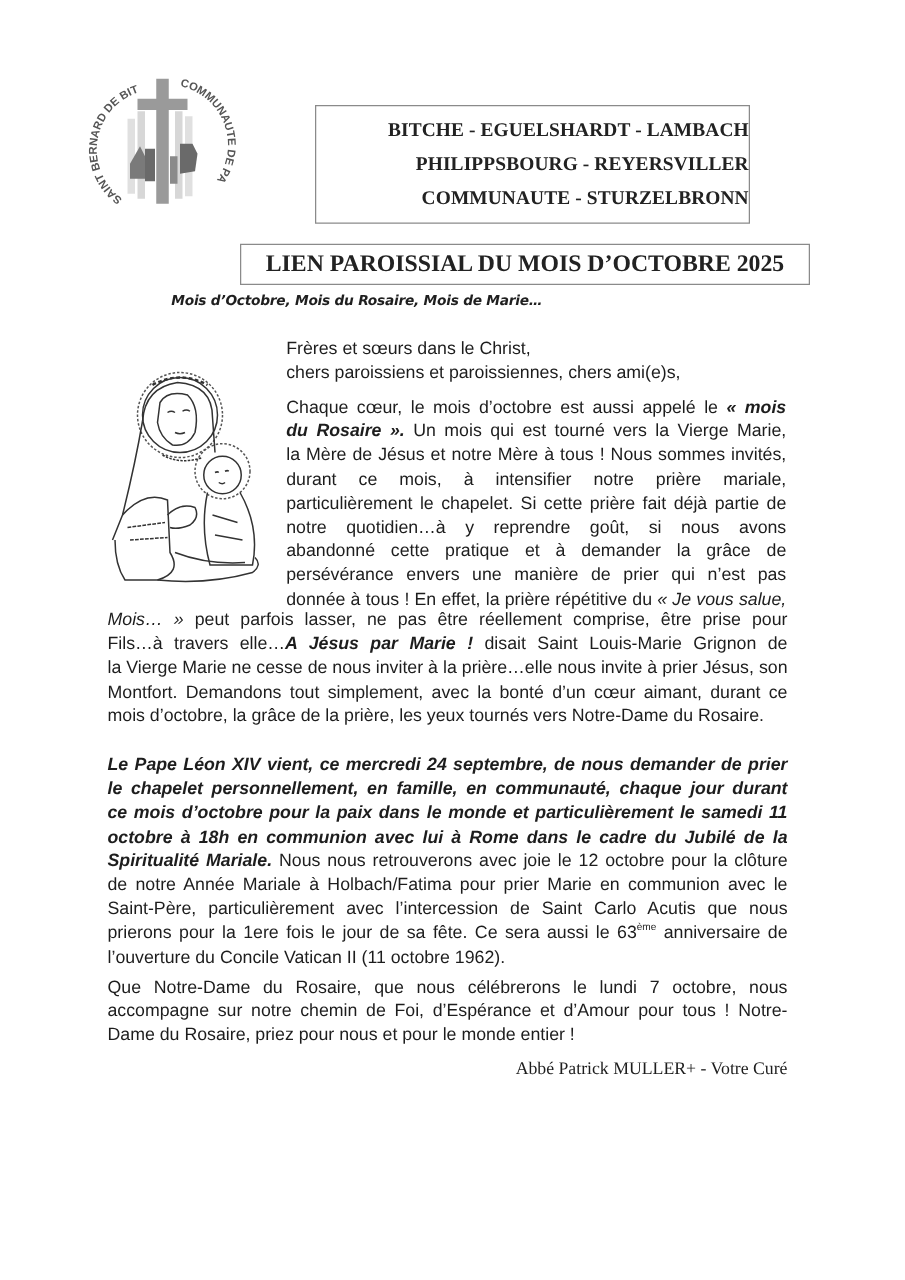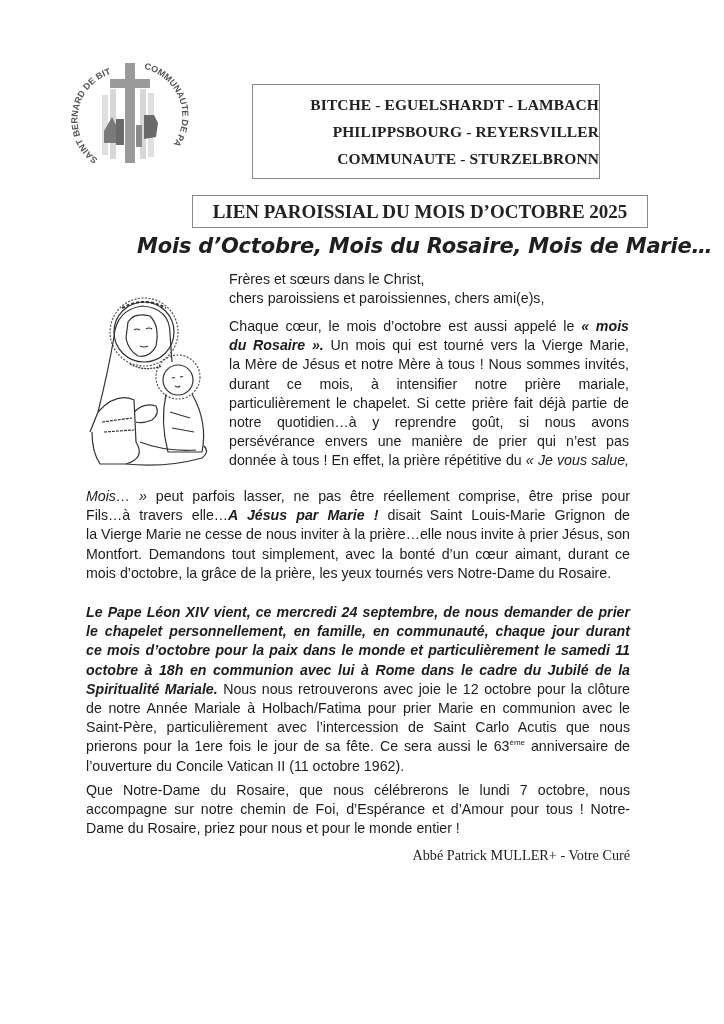--- a/index.html
+++ b/index.html
@@ -25,21 +25,21 @@
     border: 1.5px solid #8a8a8a; box-sizing: border-box;
     display: flex; align-items: center; justify-content: center; margin-left: 44px;
   }
   #title-box span {
     font-family: "Liberation Serif", serif; font-weight: bold; font-size: 19px; color: #222; white-space: nowrap;
   }
 
   #subtitle {
     position: absolute; left: 137px; top: 234px;
     font-family: "DejaVu Sans", sans-serif; font-weight: bold; font-style: italic;
-    font-size: 21px; color: #1f1f1f; white-space: nowrap; letter-spacing: -0.2px;
+    font-size: 11px; color: #1f1f1f; white-space: nowrap; letter-spacing: -0.2px;
   }
 
   
   #madonna { position: absolute; left: 86px; top: 282px; width: 130px; height: 188px; }
 
   
   .para {
     position: absolute; font-family: Liberation Sans, sans-serif; font-size: 14.2px;
     line-height: 19.2px; color: #1d1d1d; text-align: justify; margin: 0;
   }
@@ -143,20 +143,21 @@
   <div>chers paroissiens et paroissiennes, chers ami(e)s,</div>
 </div>
 
 <div id="p1-top" class="para">
   <span class="jline"><span><span>Chaque cœur, le mois d’octobre est aussi appelé le </span><span class="bi">« mois</span></span></span>
   <span class="jline"><span><span class="bi">du Rosaire ».</span><span> Un mois qui est tourné vers la Vierge Marie,</span></span></span>
   <span class="jline"><span>la Mère de Jésus et notre Mère à tous ! Nous sommes invités,</span></span>
   <span class="jline"><span>durant ce mois, à intensifier notre prière mariale,</span></span>
   <span class="jline"><span>particulièrement le chapelet. Si cette prière fait déjà partie de</span></span>
   <span class="jline"><span>notre quotidien…à y reprendre goût, si nous avons</span></span>
+  <span class="jline"><span>abandonné cette pratique et à demander la grâce de</span></span>
   <span class="jline"><span>persévérance envers une manière de prier qui n’est pas</span></span>
   <span class="jline"><span><span>donnée à tous ! En effet, la prière répétitive du </span><span class="it">« Je vous salue,</span></span></span>
 </div>
 
 <div id="p1-bottom" class="para">
   <span class="jline"><span><span class="it">Mois… »</span><span> peut parfois lasser, ne pas être réellement comprise, être prise pour</span></span></span>
   <span class="jline"><span><span>Fils…à travers elle…</span><span class="bi">A Jésus par Marie !</span><span> disait Saint Louis-Marie Grignon de</span></span></span>
   <span class="jline"><span>la Vierge Marie ne cesse de nous inviter à la prière…elle nous invite à prier Jésus, son</span></span>
   <span class="jline"><span>Montfort. Demandons tout simplement, avec la bonté d’un cœur aimant, durant ce</span></span>
   <span class="jline last"><span>mois d’octobre, la grâce de la prière, les yeux tournés vers Notre-Dame du Rosaire.</span></span>

